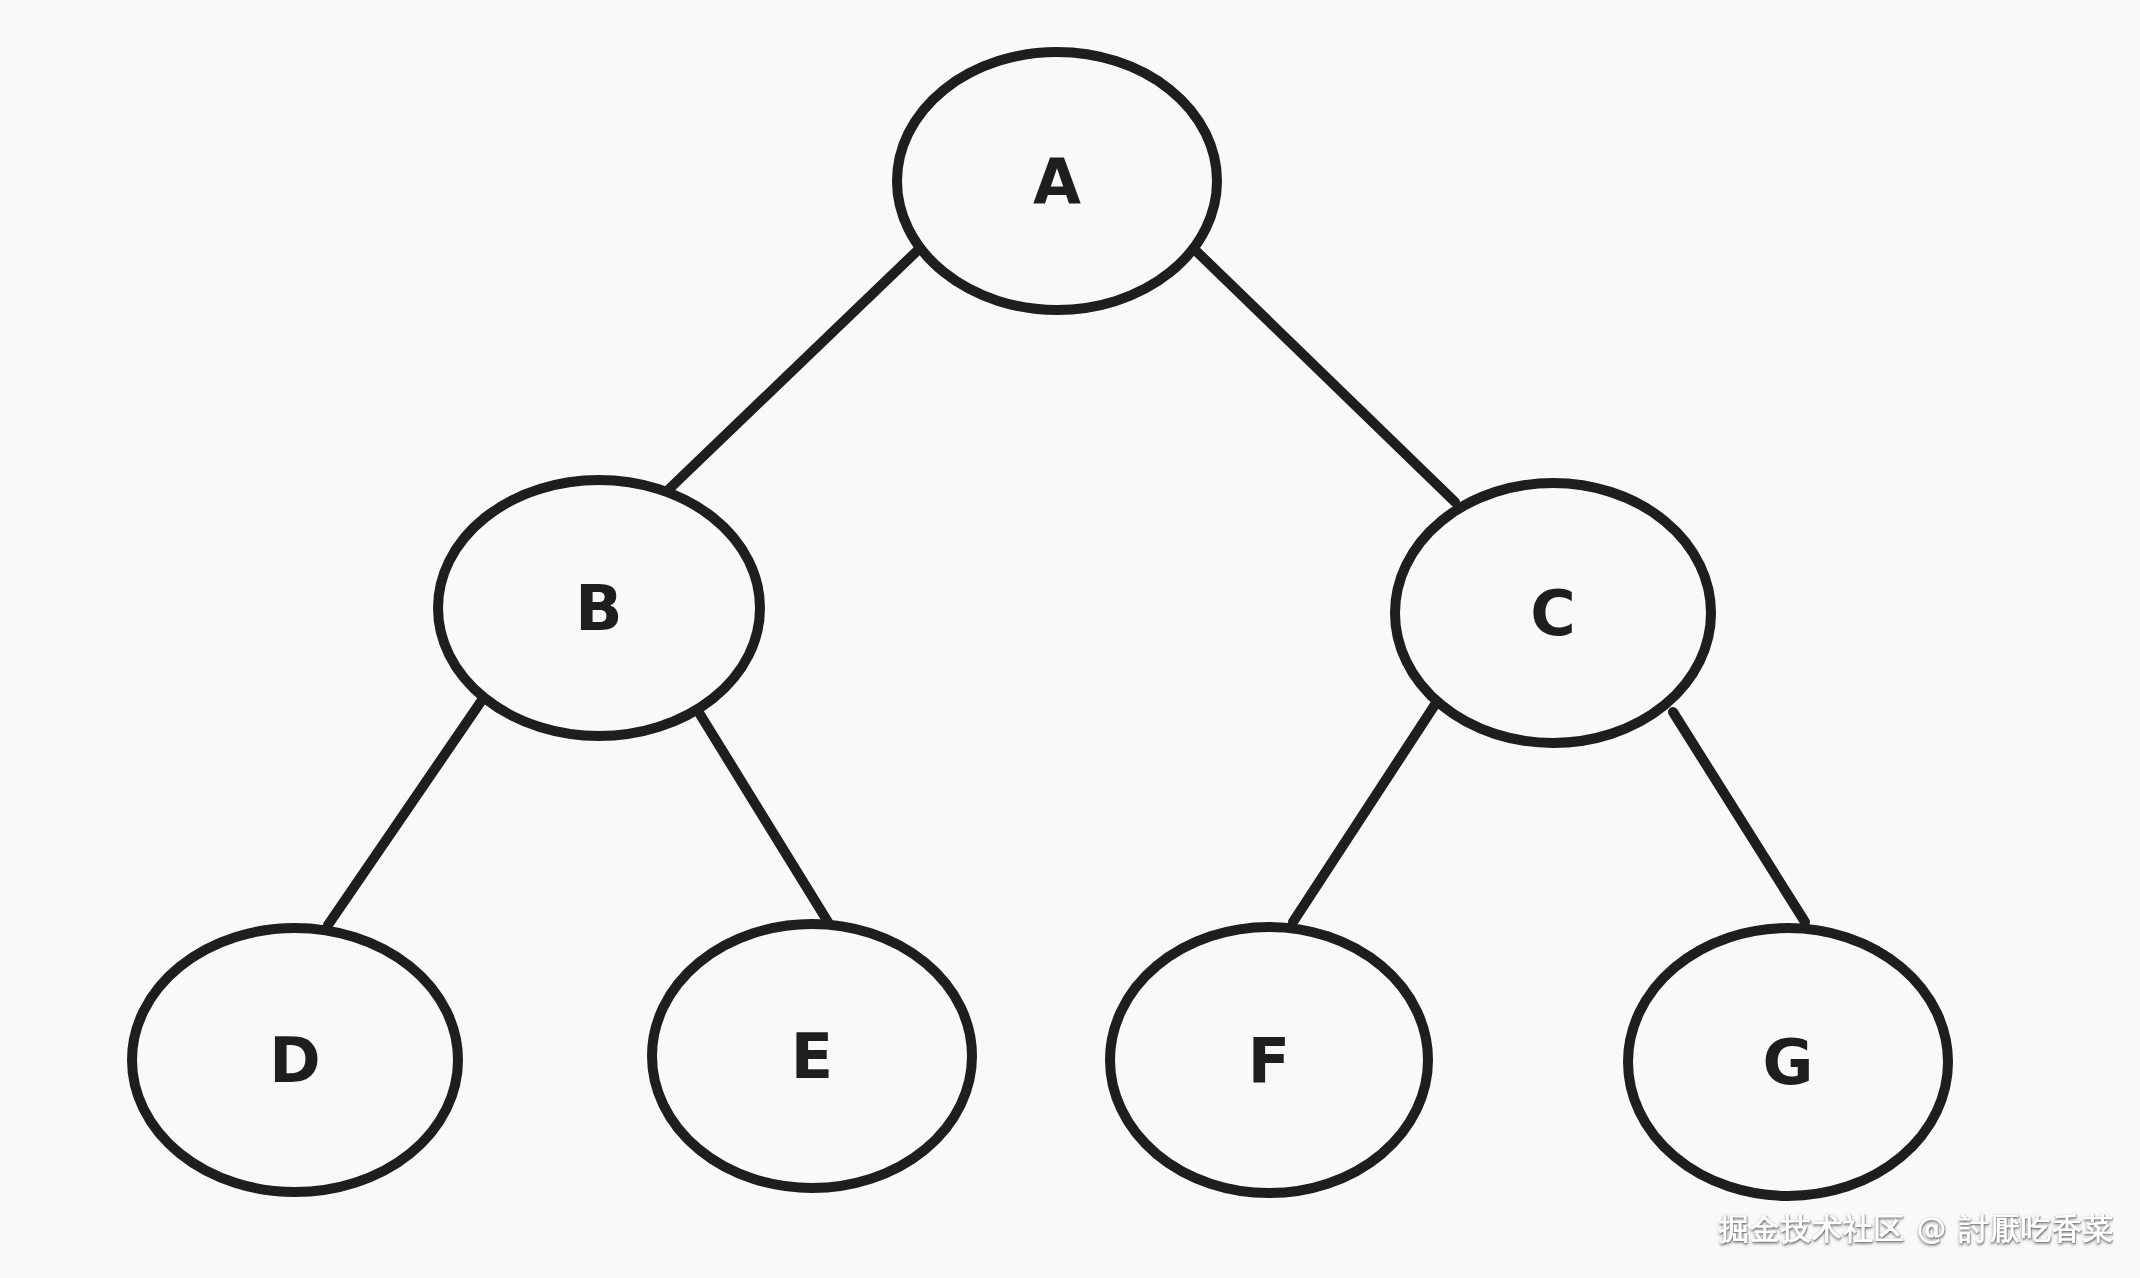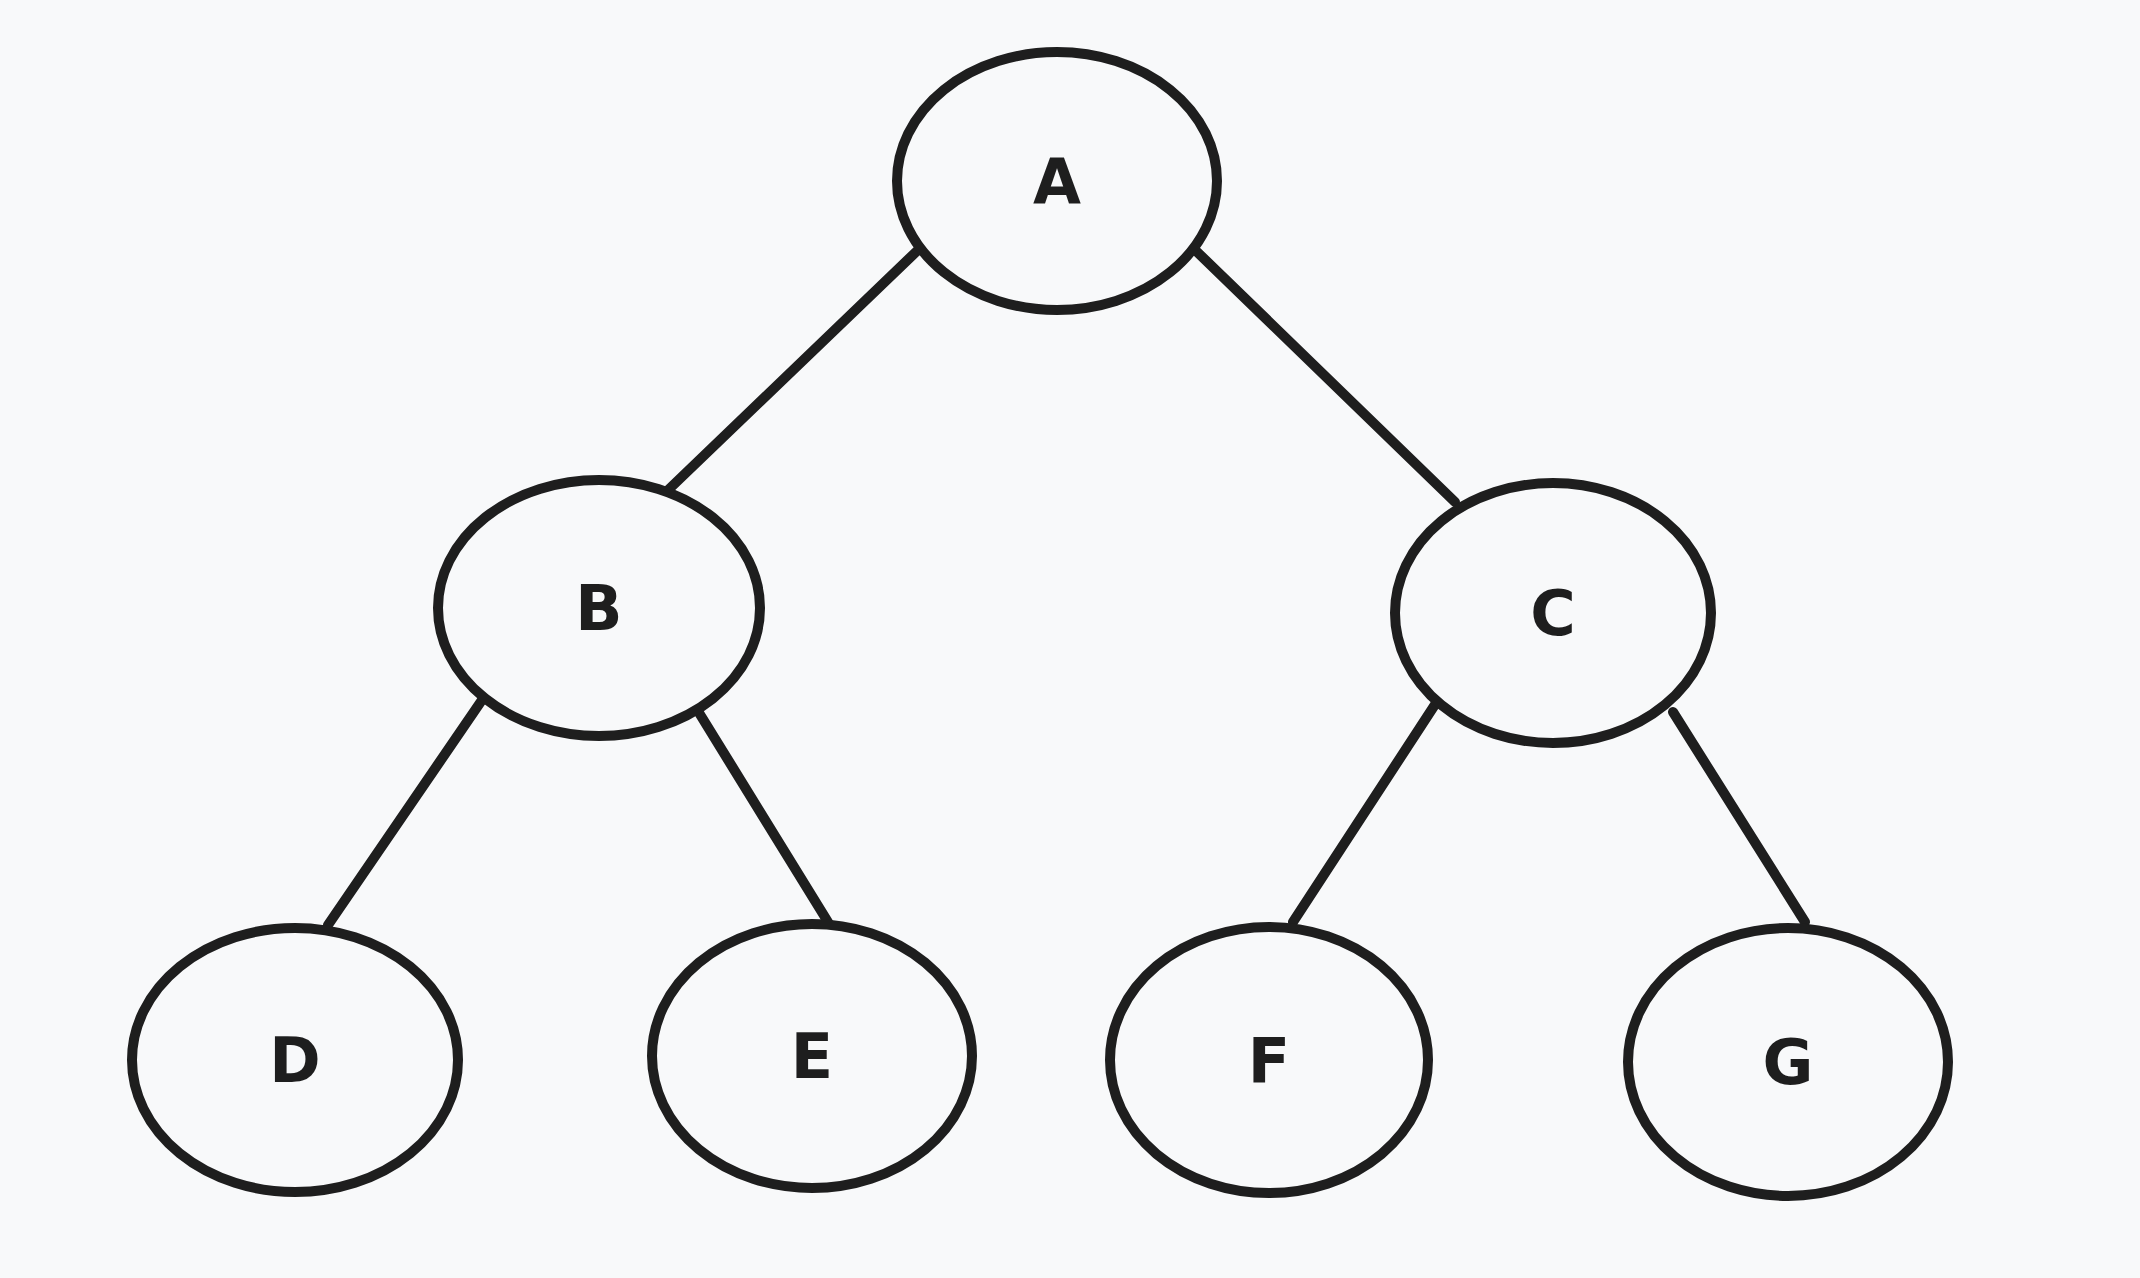--- a/index.html
+++ b/index.html
@@ -69,13 +69,14 @@
       </g>
       <g>
         <ellipse cx="1269" cy="1060" rx="159" ry="133" fill="#f8f9fa" stroke="#1e1e1e" stroke-width="10"></ellipse>
         <text x="1269" y="1082" text-anchor="middle" font-size="62" font-weight="bold" font-family="&quot;DejaVu Sans&quot;, sans-serif" fill="#1e1e1e">F</text>
       </g>
       <g>
         <ellipse cx="1788" cy="1062" rx="160" ry="134" fill="#f8f9fa" stroke="#1e1e1e" stroke-width="10"></ellipse>
         <text x="1788" y="1084" text-anchor="middle" font-size="62" font-weight="bold" font-family="&quot;DejaVu Sans&quot;, sans-serif" fill="#1e1e1e">G</text>
       </g>
     </svg>
+  <div class="watermark">掘金技术社区 @ 討厭吃香菜</div>
 </div>
 
 </body></html>

